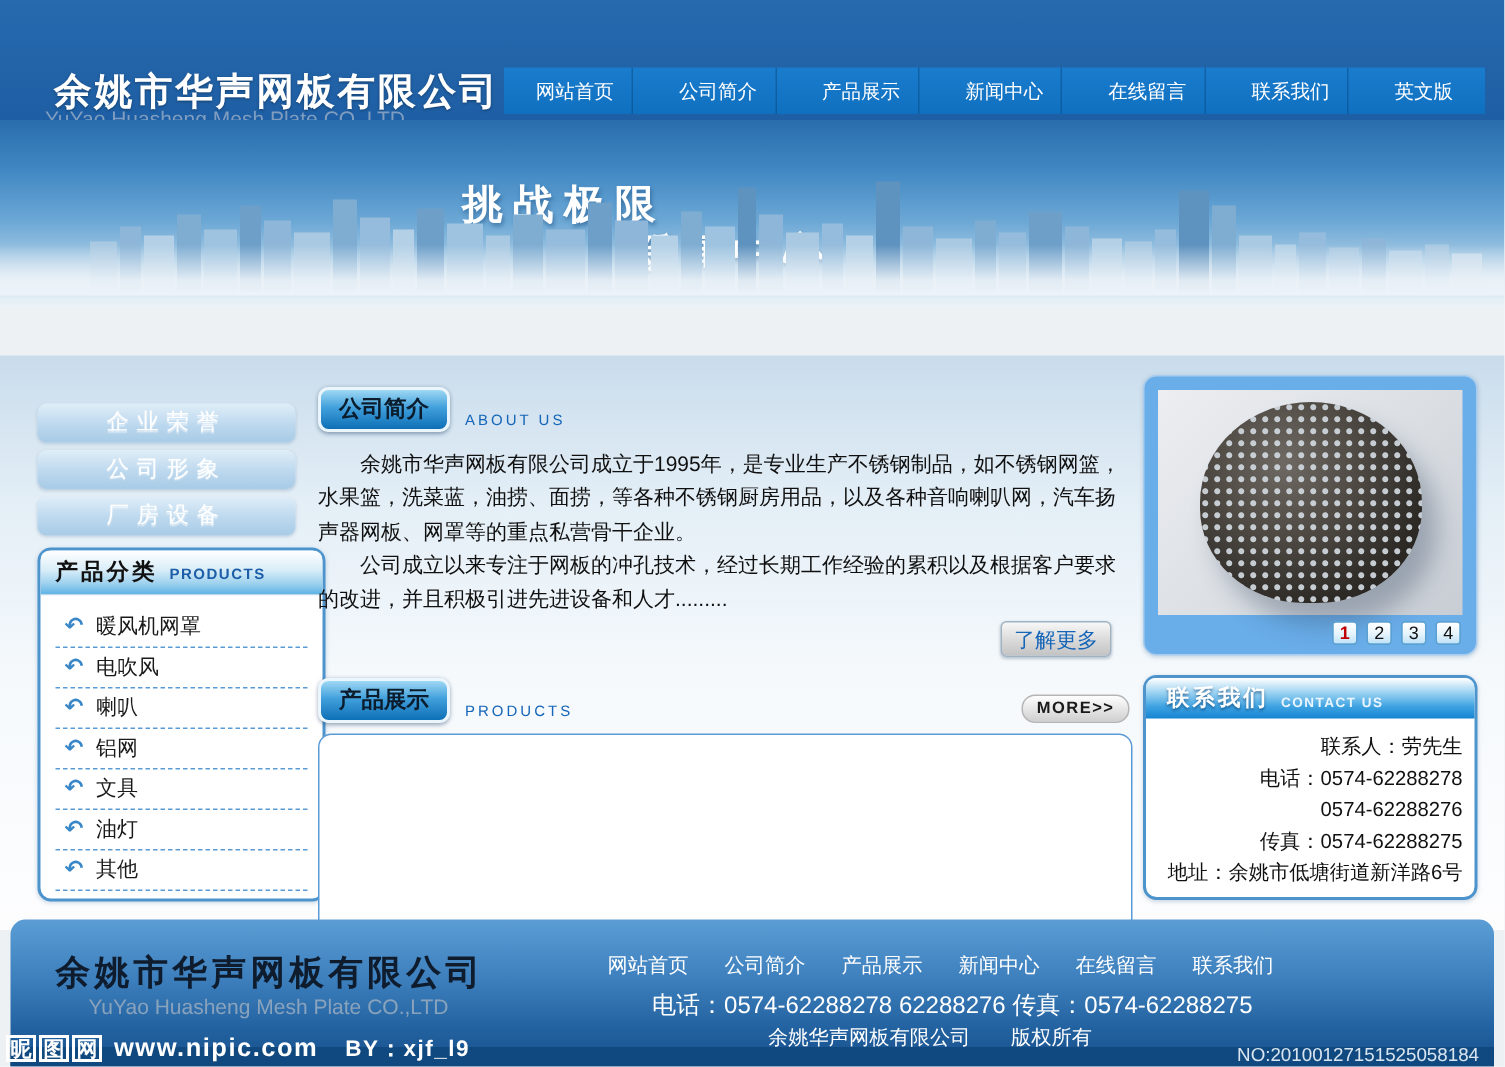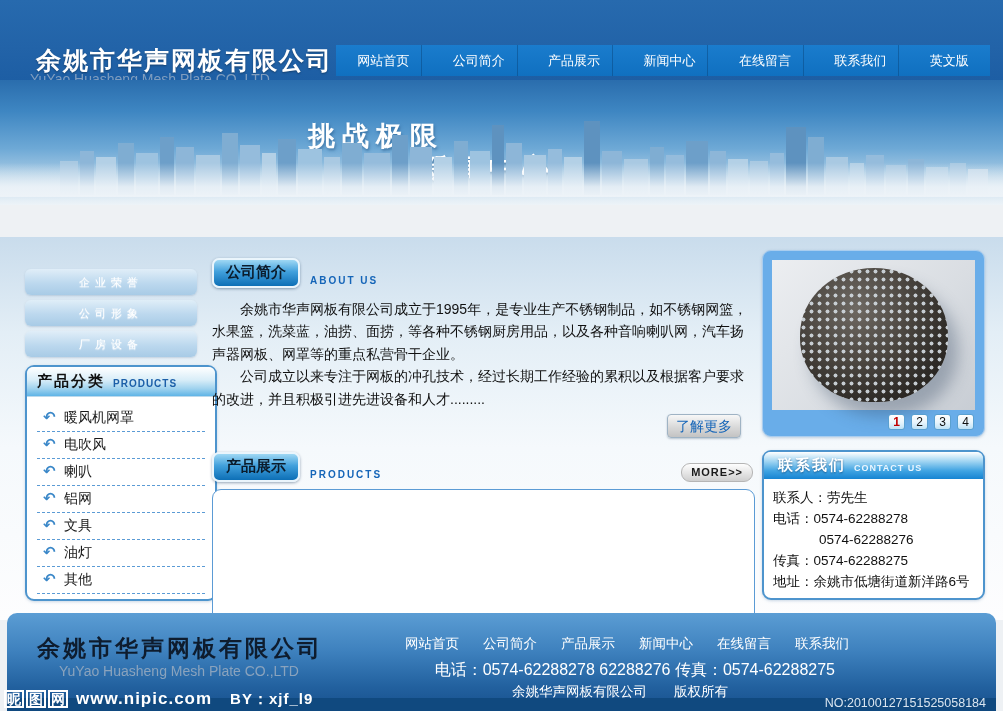--- a/index.html
+++ b/index.html
@@ -25,40 +25,40 @@
   .haze { position:absolute; bottom:8px; left:0; width:1003px; height:34px;
     background:linear-gradient(180deg,rgba(237,243,248,0) 0%,rgba(237,243,248,.9) 70%,#edf3f8 100%); }
 
   
   .content { position:absolute; top:237px; left:0; width:1003px; height:383px;
     background:linear-gradient(180deg,#c9dcec 0%,#e3eef6 25%,#f5f9fc 55%,#fdfdfe 100%); }
 
   
   .side-btn { position:absolute; left:25px; width:172px; height:26px; border-radius:6px;
     background:linear-gradient(180deg,#e0eef8 0%,#bcd8ee 55%,#a8cbe6 100%);
-    color:#fff; font-size:11px; letter-spacing:5px; text-align:center; line-height:26px;
+    color:#fff; font-size:15px; letter-spacing:5px; text-align:center; line-height:26px;
     text-shadow:0 1px 1px rgba(255,255,255,.7); box-shadow:0 1px 2px rgba(120,150,180,.35); cursor:pointer; }
   .cat-box { position:absolute; left:25px; top:128px; width:192px; height:236px;
     border:2px solid #4d94cd; border-radius:9px; background:#fff; box-shadow:0 1px 3px rgba(90,130,170,.3); }
   .cat-head { height:30px; border-radius:6px 6px 0 0; display:flex; align-items:center; padding-left:10px;
     background:linear-gradient(180deg,#ffffff 0%,#d8edf8 45%,#9fd2ee 75%,#5fb4e6 100%); border-bottom:1px solid #bcd9ec; }
   .cat-title { font-size:15px; font-weight:bold; color:#111; letter-spacing:2px; }
   .cat-sub { font-size:10px; font-weight:bold; color:#1c5fa8; letter-spacing:1px; margin-left:8px; margin-top:4px; }
   .cat-list { list-style:none; padding:8px 10px 0 10px; }
   .cat-list li { position:relative; padding:4px 0 4px 27px; font-size:14px; color:#1a1a1a;
     border-bottom:1px dashed #5b9bd5; cursor:pointer; }
   .cat-list .arr { position:absolute; left:6px; top:3px; color:#3a87c8; font-size:15px; font-weight:bold; }
 
   
   .main { position:absolute; left:212px; top:21px; width:543px; }
   .sec-head { display:flex; align-items:flex-end; }
   .badge { padding:3px 12px 4px 12px; border-radius:7px; font-size:15px; font-weight:bold; color:#0b1c2c;
     background:linear-gradient(180deg,#9fd8f4 0%,#41a0dc 45%,#0d6fb6 100%);
     border:2px solid #eaf5fc; box-shadow:0 1px 3px rgba(0,40,80,.4); cursor:pointer; }
-  .sec-sub { font-size:10px; font-weight:bold; color:#1565b8; letter-spacing:2px; margin-left:10px; margin-bottom:2px; }
+  .sec-sub { font-size:10px; font-weight:normal; color:#1565b8; letter-spacing:2px; margin-left:10px; margin-bottom:2px; }
   .about-text { margin-top:10px; font-size:14px; line-height:1.6; color:#101010; }
   .about-text p { text-indent:2em; }
   .more-cn { display:block; margin:4px 14px 0 auto; width:74px; height:24px; text-align:center; line-height:22px;
     background:linear-gradient(180deg,#f7f7f7 0%,#d9d9d9 55%,#c3c3c3 100%); border:1px solid #9fb3c4; border-radius:4px;
     color:#1565b8; font-size:14px; cursor:pointer; box-shadow:0 1px 2px rgba(100,120,140,.4); }
   .prod-row { margin-top:14px; position:relative; }
   .more-en { position:absolute; right:2px; bottom:0; padding:2px 9px 3px 9px; font-size:11px; font-weight:bold; color:#1a1a1a;
     letter-spacing:1px; background:linear-gradient(180deg,#fefefe 0%,#cfcfcf 100%); border:1px solid #b5b5b5; border-radius:9px; cursor:pointer; }
   .prod-box { margin-top:7px; width:543px; height:143px; background:#fff; border:1px solid #5b9bd5; border-radius:9px; }
 
@@ -77,21 +77,21 @@
   .page-btn { width:17px; height:16px; font-size:12px; text-align:center; line-height:15px; color:#111; cursor:pointer;
     background:linear-gradient(180deg,#ffffff 0%,#e6f4fc 55%,#bfe2f6 100%); border:1px solid #5aa0d0; border-radius:3px; }
   .page-btn.active { color:#c00000; font-weight:bold; }
 
   .contact-box { position:absolute; left:762px; top:213px; width:223px; height:150px;
     border:2px solid #4d94cd; border-radius:9px; background:#fff; box-shadow:0 1px 3px rgba(90,130,170,.3); }
   .contact-head { height:27px; border-radius:6px 6px 0 0; display:flex; align-items:center; padding-left:14px;
     background:linear-gradient(180deg,#ffffff 0%,#9fd4f2 35%,#3fa3e2 70%,#1684d2 100%); }
   .contact-title { font-size:15px; font-weight:bold; color:#fff; letter-spacing:2px; text-shadow:0 1px 2px rgba(0,50,100,.6); }
   .contact-sub { font-size:9px; font-weight:bold; color:#eaf6ff; letter-spacing:1px; margin-left:8px; margin-top:4px; }
-  .contact-body { padding:9px 8px 0 9px; font-size:13.5px; color:#101010; line-height:1.55; }
+  .contact-body { padding:9px 8px 0 9px; font-size:13.5px; color:#101010; line-height:1.55;text-align:right; }
   .contact-body .indent { padding-left:46px; }
 
   
   .footer { position:absolute; top:613px; left:0; width:1003px; height:98px; }
   .footer-panel { position:absolute; left:7px; right:7px; top:0; height:98px; border-radius:10px 10px 0 0;
     background:linear-gradient(180deg,#5b9dd4 0%,#3d80bd 40%,#22619f 75%,#174f8c 100%); }
   .footer-strip { position:absolute; left:0; right:0; bottom:0; height:13px; background:#10497f; }
   .f-logo-cn { position:absolute; left:30px; top:20px; font-size:23px; font-weight:bold; color:#0e1c2e; letter-spacing:3px; }
   .f-logo-en { position:absolute; left:52px; top:50px; font-size:14px; color:#8aa3bd; }
   .f-nav { position:absolute; left:398px; top:22px; display:flex; gap:24px; }

